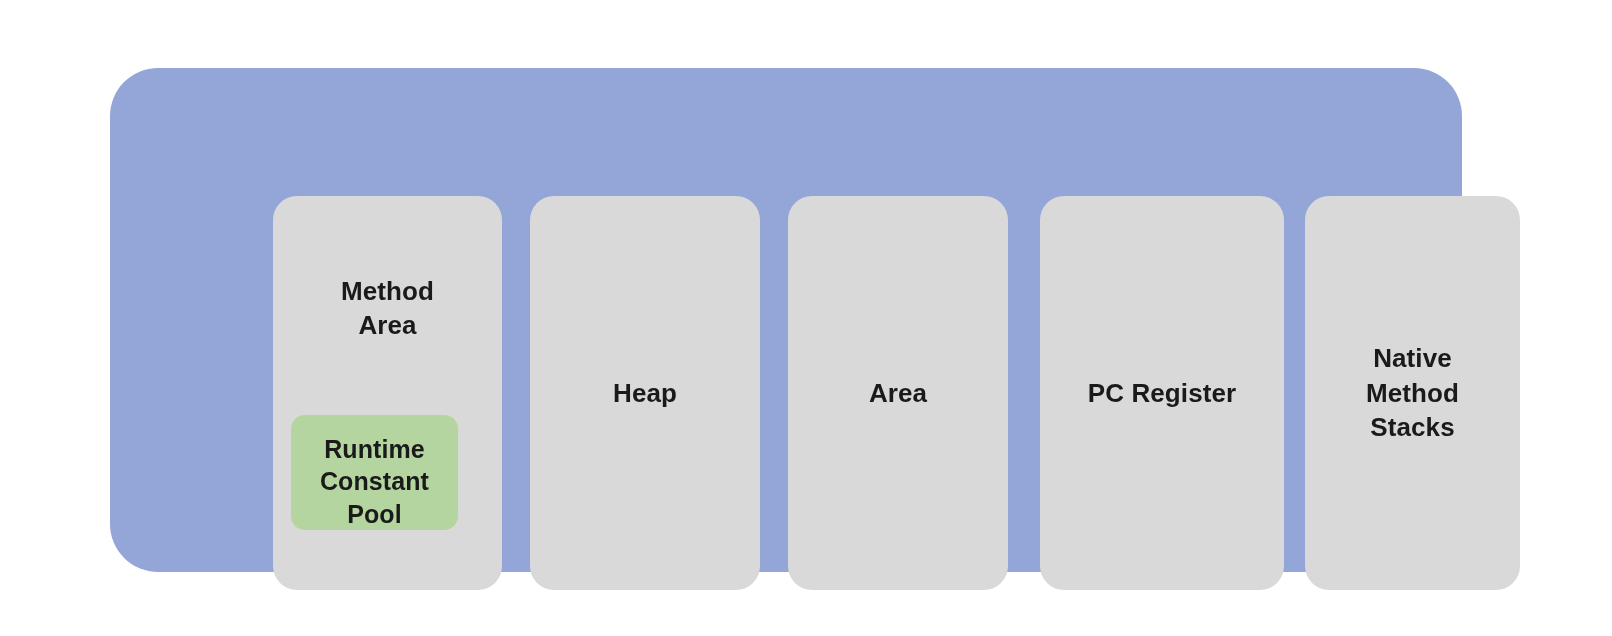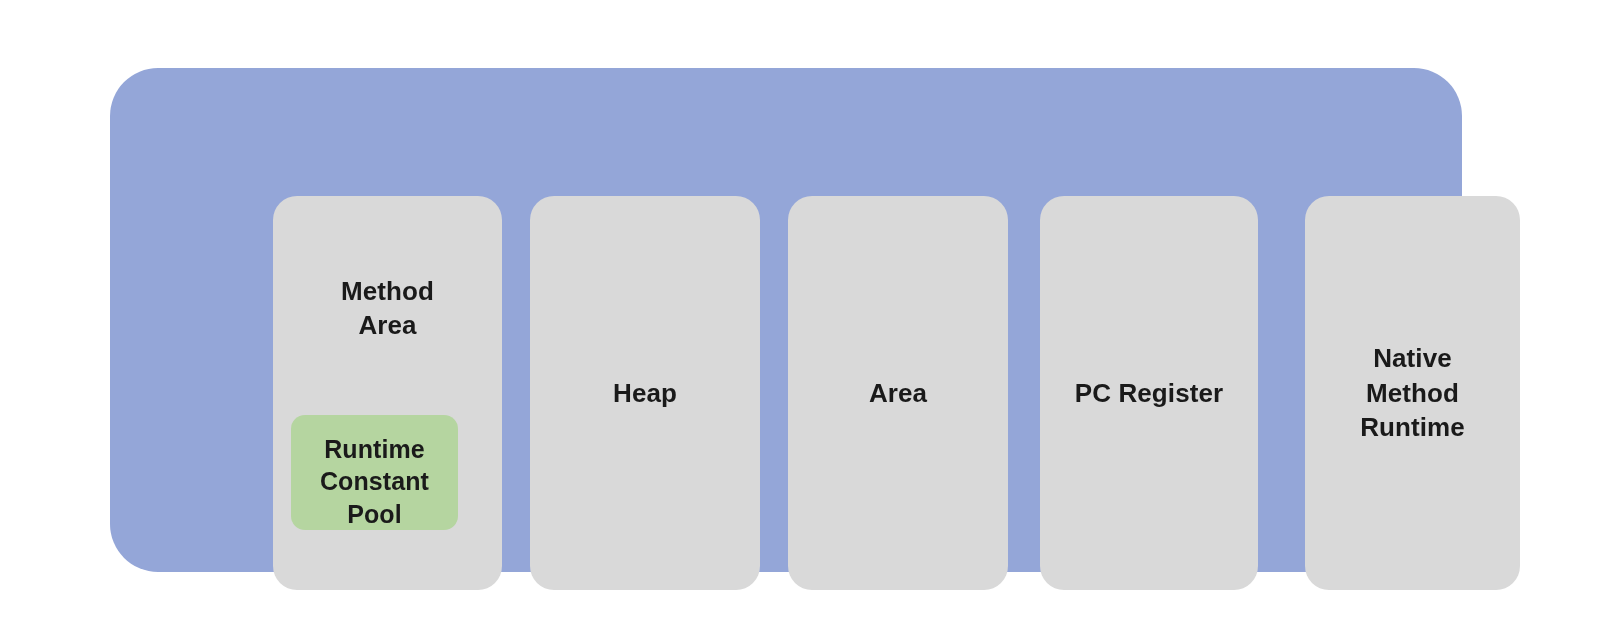--- a/index.html
+++ b/index.html
@@ -44,21 +44,21 @@
     display: flex;
     flex-direction: column;
     align-items: center;
     justify-content: center;
   }
 
   
   #box-method-area   { left: 163px;  width: 229px; }
   #box-heap          { left: 420px;  width: 230px; }
   #box-stack         { left: 678px;  width: 220px; }
-  #box-pc-register   { left: 930px;  width: 218px; }
+  #box-pc-register   { left: 930px;  width: 244px; }
   #box-native-method-stacks { left: 1195px; width: 215px; }
 
   
   #box-method-area {
     justify-content: flex-start;
     padding-top: 0;
   }
 
   .area-label {
     font-size: 26px;
@@ -128,17 +128,17 @@
       <div class="area-label" id="label-stack">Area</div>
     </div>
 
     <div class="area-box" id="box-pc-register">
       <div class="area-label" id="label-pc-register">PC Register</div>
     </div>
 
     <div class="area-box" id="box-native-method-stacks">
       <div class="area-label" id="label-native-method-stacks">Native
 Method
-Runtime</div>
+Stacks</div>
     </div>
 
   </div>
 </div>
 
 </body></html>

